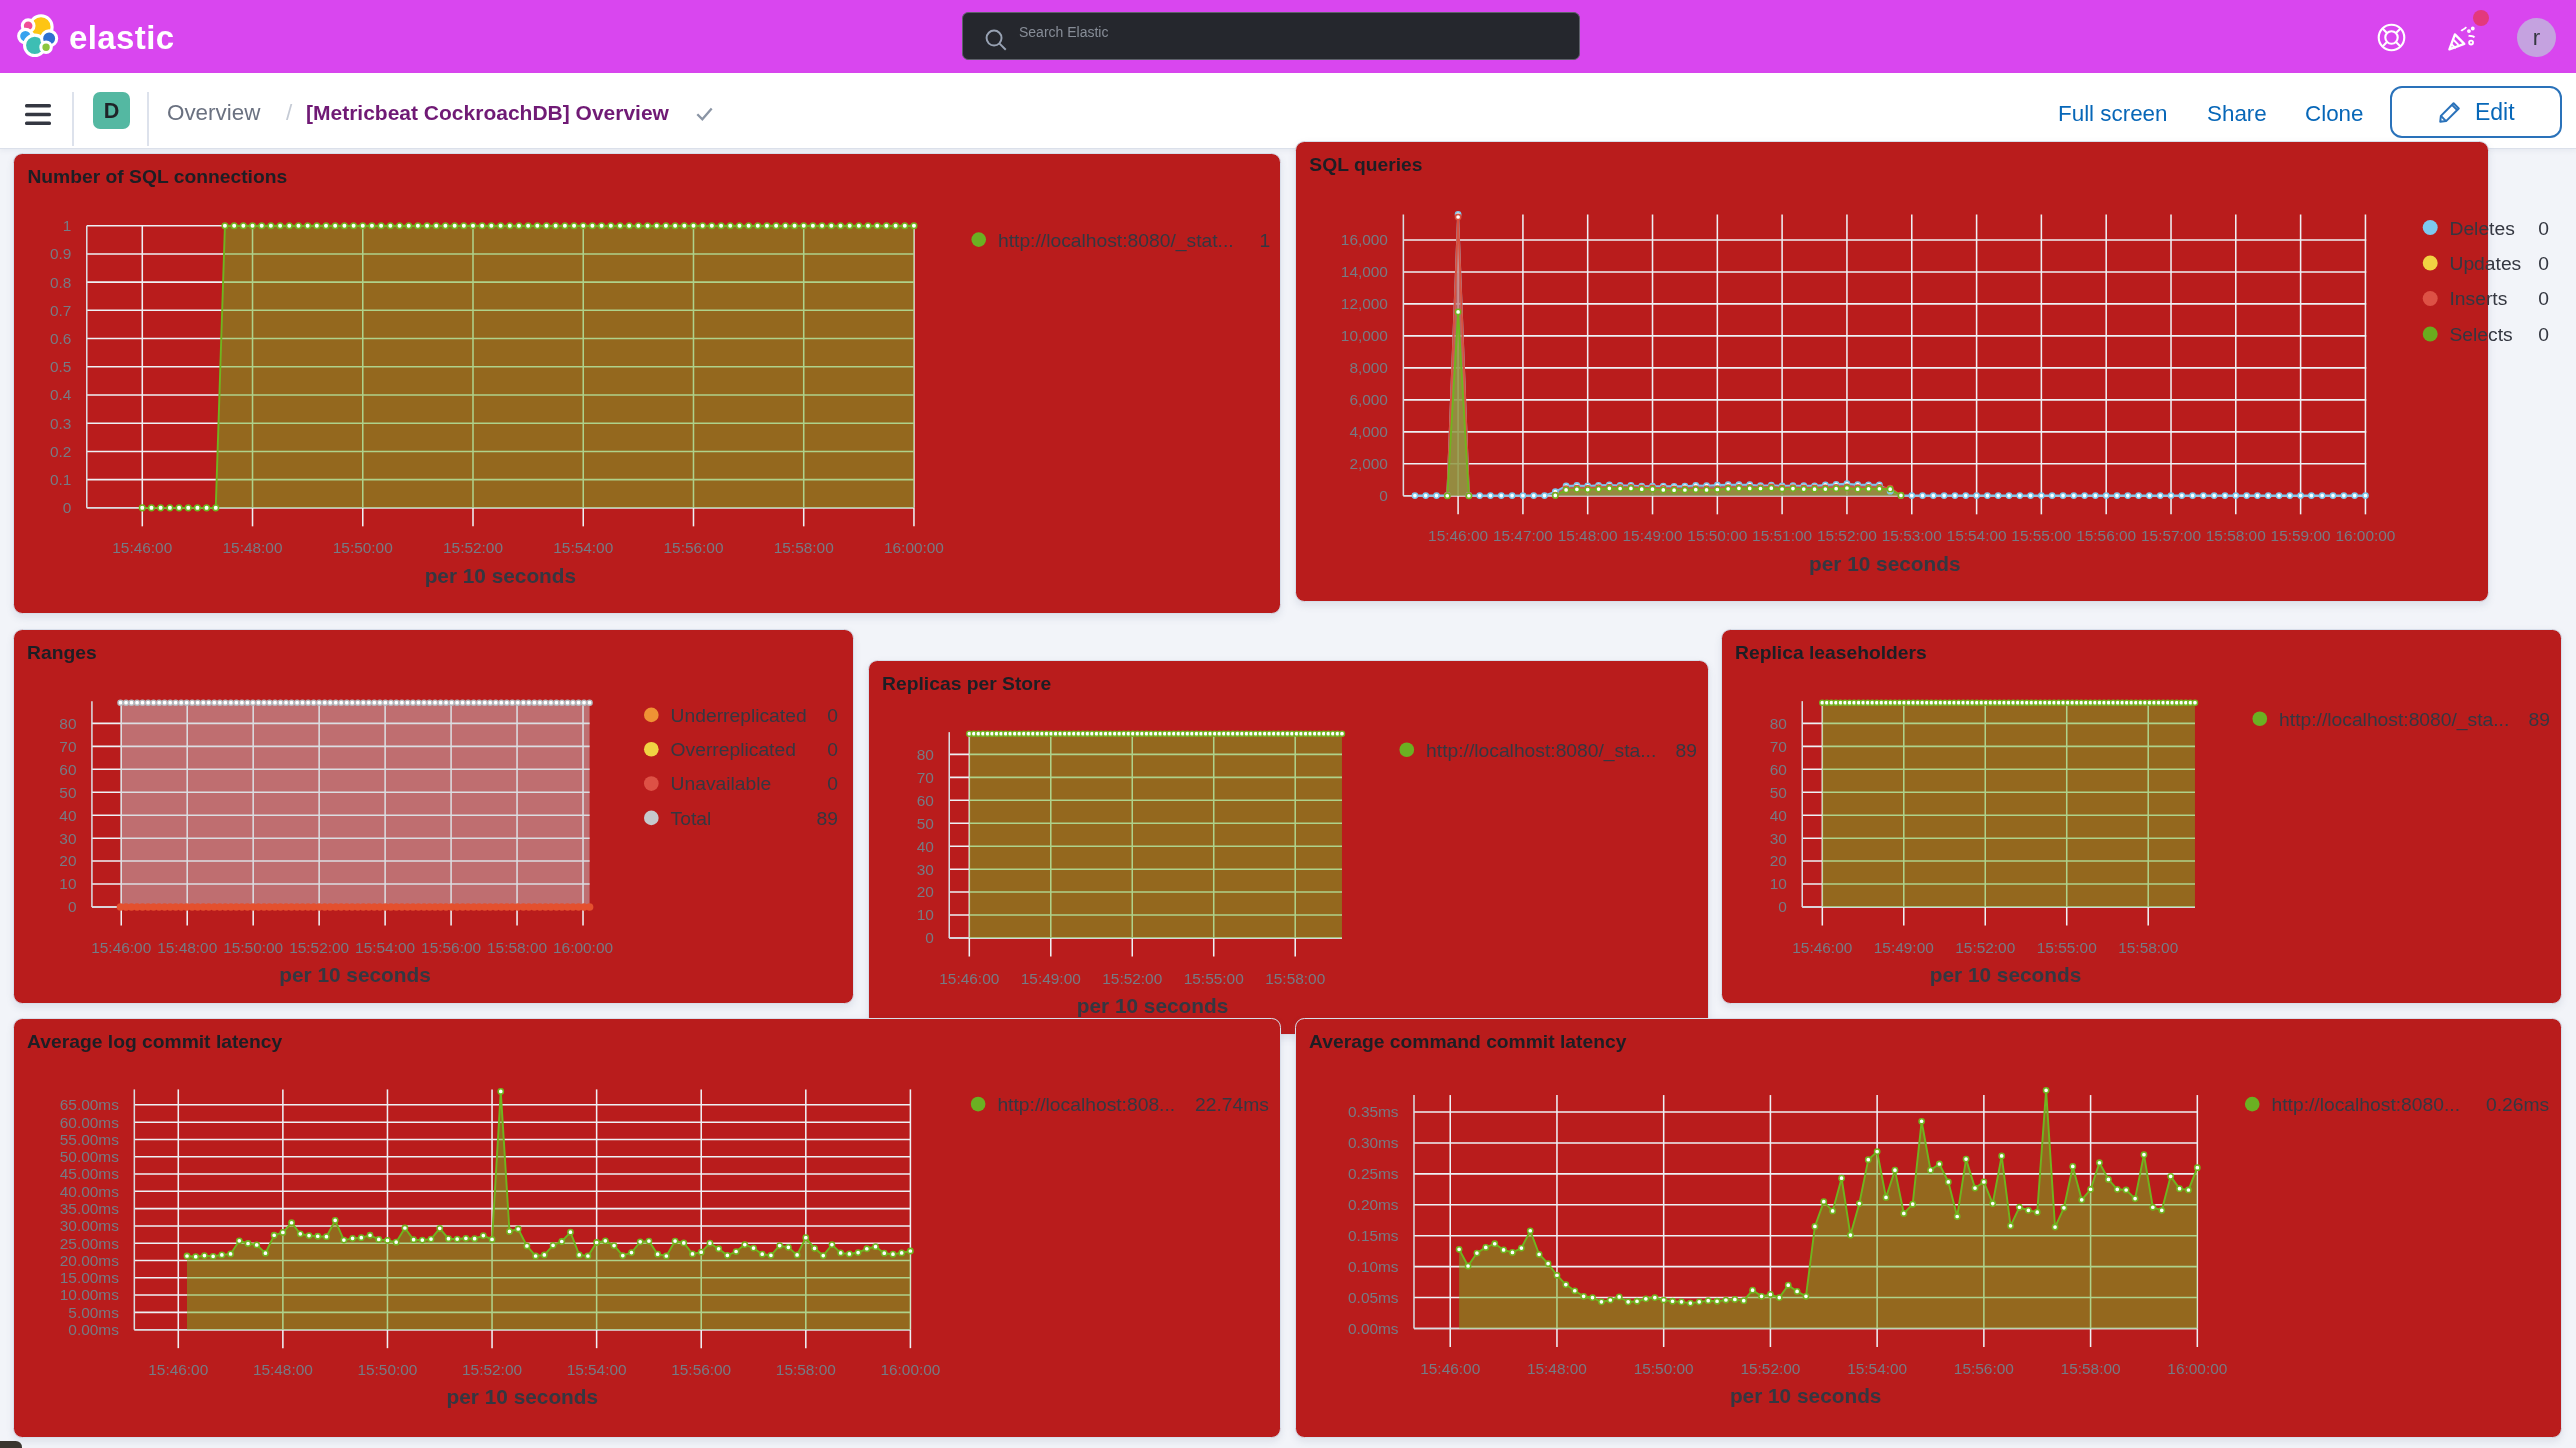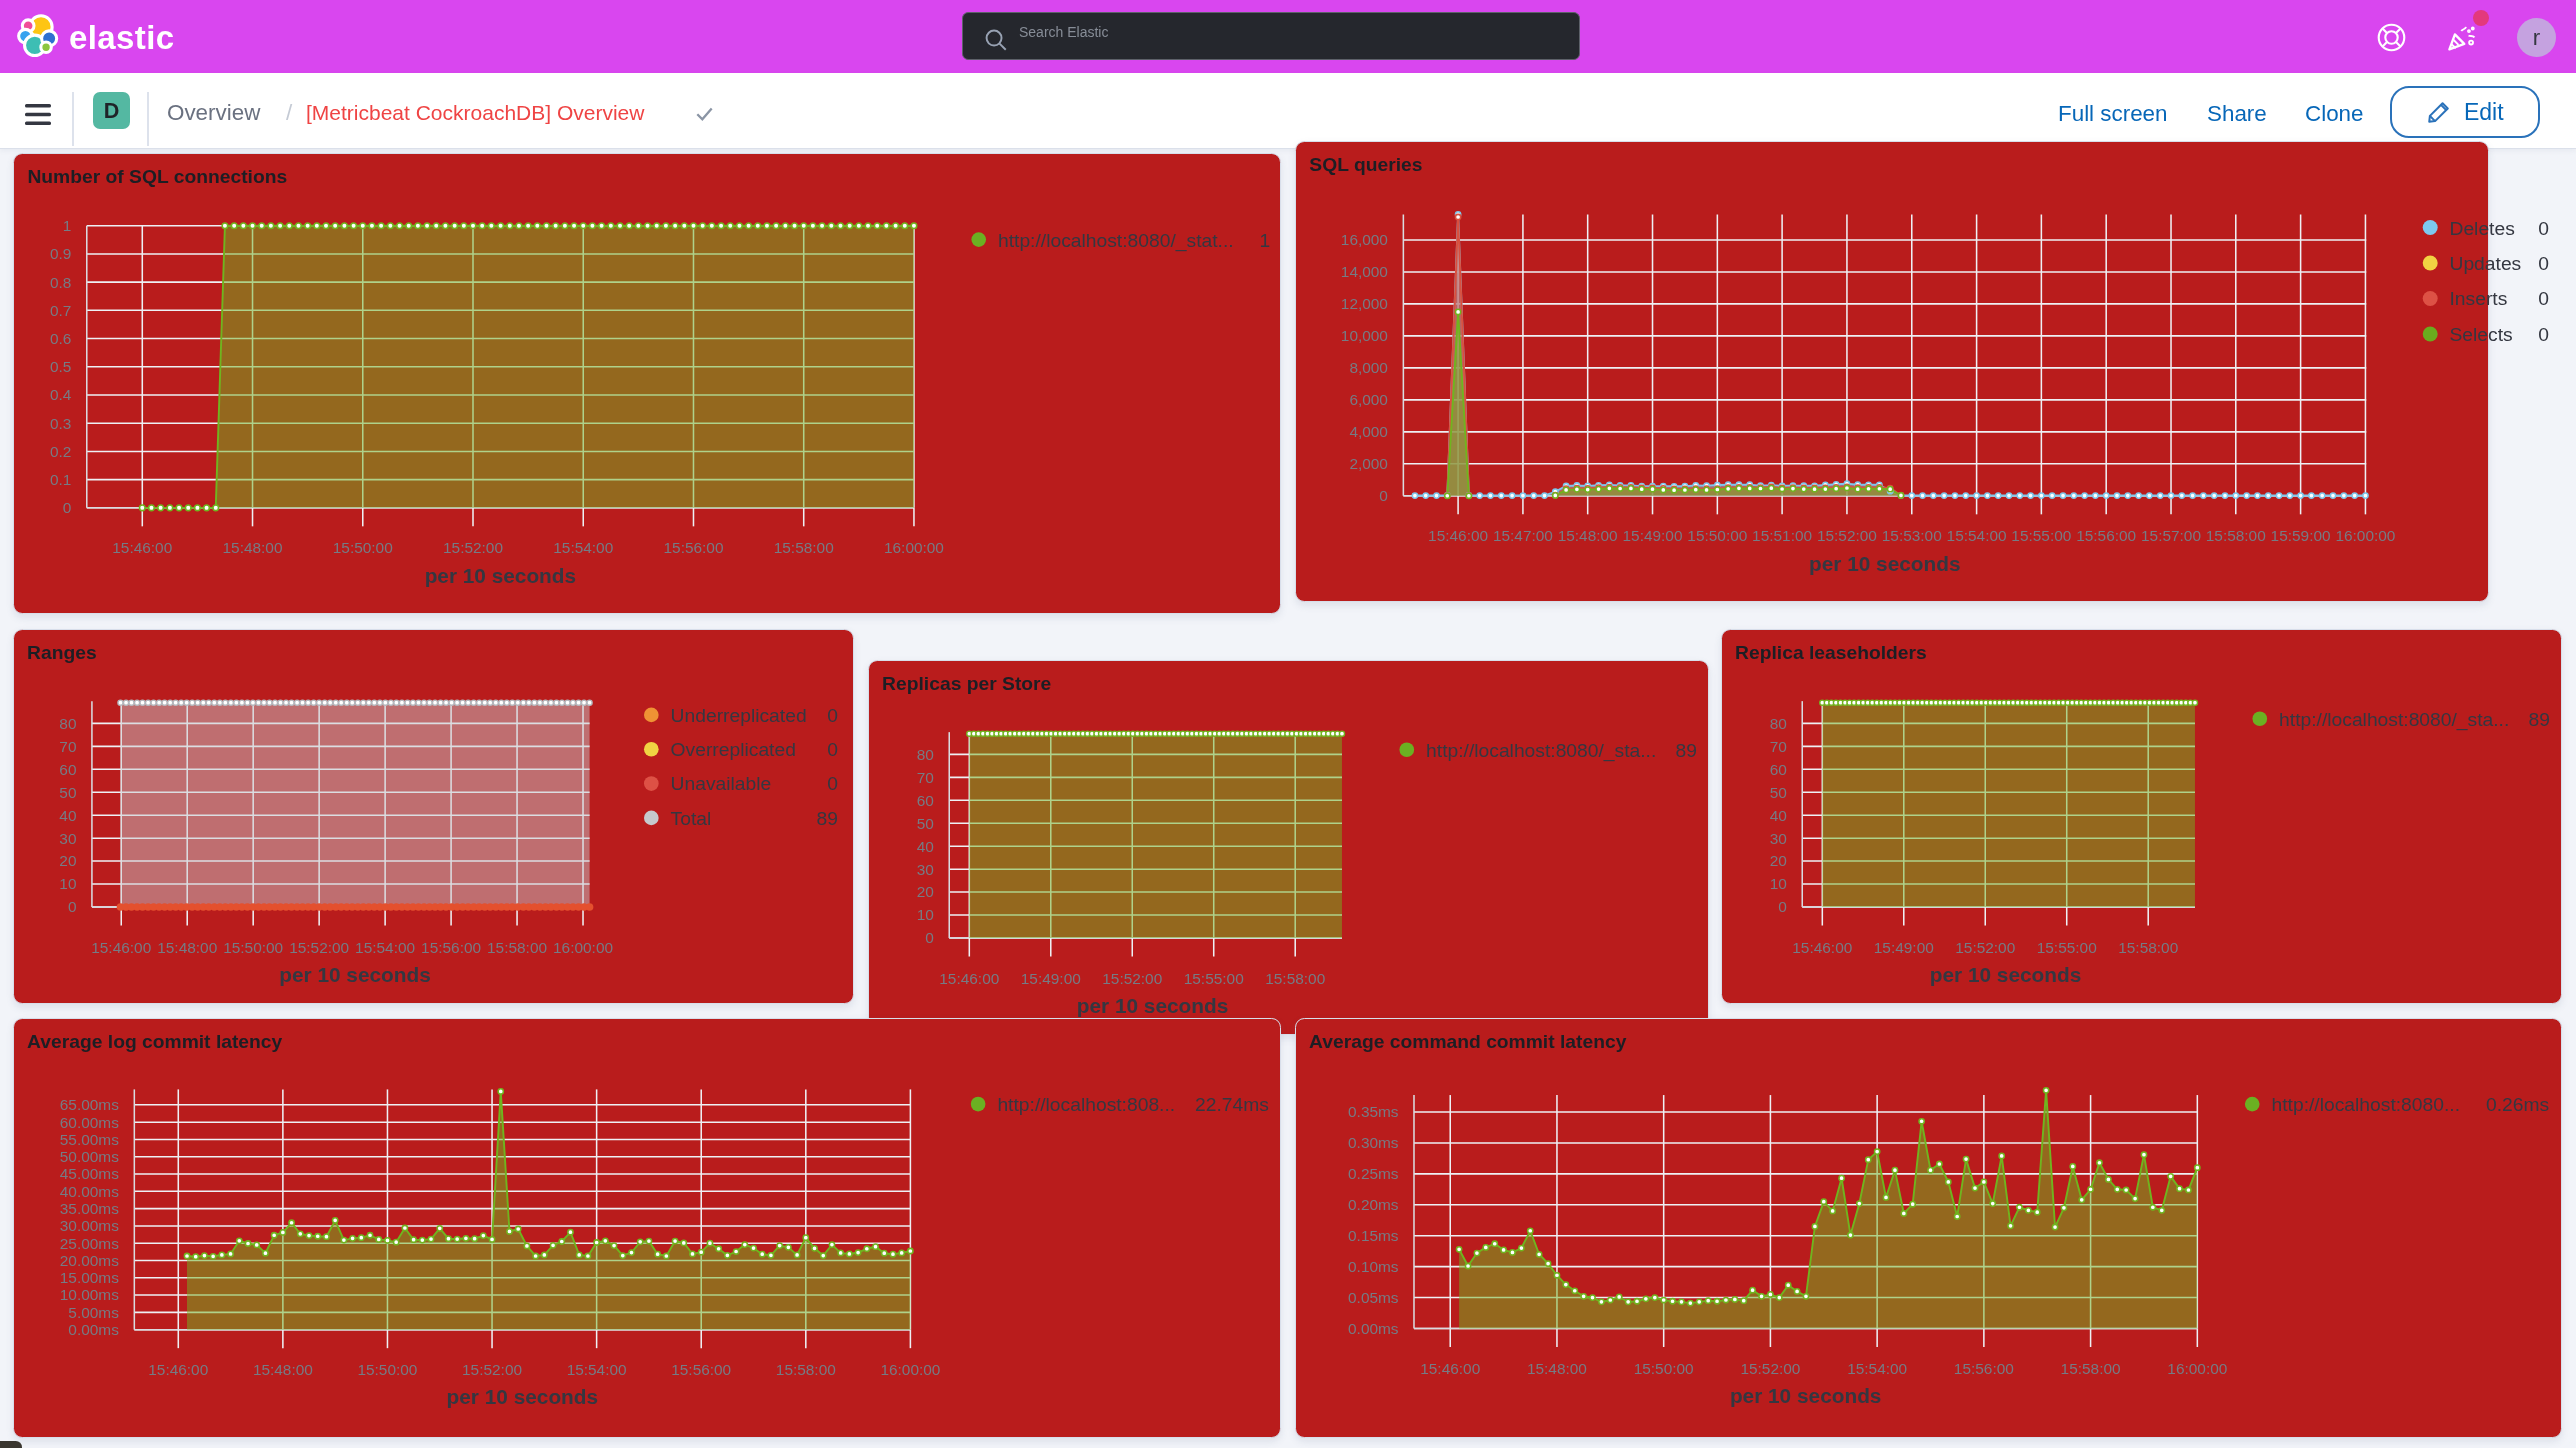--- a/index.html
+++ b/index.html
@@ -10,23 +10,23 @@
 .pinkdot{position:absolute;left:2473px;top:10px;width:16px;height:16px;border-radius:50%;background:#e3397c}
 .avatar{position:absolute;left:2517px;top:18px;width:39px;height:39px;border-radius:50%;background:#c5a2e0;
 color:#343741;font-size:22.4px;text-align:center;line-height:39px}
 .navbar{position:absolute;left:0;top:73px;width:2576px;height:76px;background:#fff;
 border-bottom:1.5px solid #dbe0ea;box-shadow:0 2.3px 4.6px rgba(100,115,140,.08)}
 .vsep{position:absolute;top:19px;height:54px;width:1.5px;background:#dde2ec}
 .dbadge{position:absolute;left:93px;top:19px;width:37px;height:37px;border-radius:7px;background:#54b8a2;
 color:#1f2328;font-size:21.6px;font-weight:bold;text-align:center;line-height:37px}
 .crumb{position:absolute;top:27px;font-size:22.4px;color:#6a7180}
 .slash{position:absolute;top:27px;font-size:22.4px;color:#c4cad4}
-.crumbB{position:absolute;top:28px;font-size:21px;font-weight:normal;color:#ef4444}
+.crumbB{position:absolute;top:28px;font-size:21px;font-weight:bold;color:#701a75}
 .link{position:absolute;top:28px;font-size:22.4px;color:#0767b8}
-.editbtn{position:absolute;left:2390px;top:13px;width:150px;height:52px;border:2.3px solid #2a72ba;border-radius:19px;
+.editbtn{position:absolute;left:2390px;top:13px;width:172px;height:52px;border:2.3px solid #2a72ba;border-radius:12px;
 color:#0767b8;font-size:23px;text-align:center;line-height:48px}
 .panel{position:absolute;background:#b91c1c;border:1.5px solid #d8deea;border-radius:9.3px;
 box-shadow:0 3.1px 7.7px rgba(90,110,140,.13)}
 .nub{position:absolute;left:0;top:1441px;width:21.6px;height:7.7px;background:#3a362f;border-top-right-radius:6.2px}
 </style></head>
 <body>
 
 <div class="topbar">
   <svg width="76" height="73" viewBox="0 0 98 95" style="position:absolute;left:0;top:0">
 <g>

